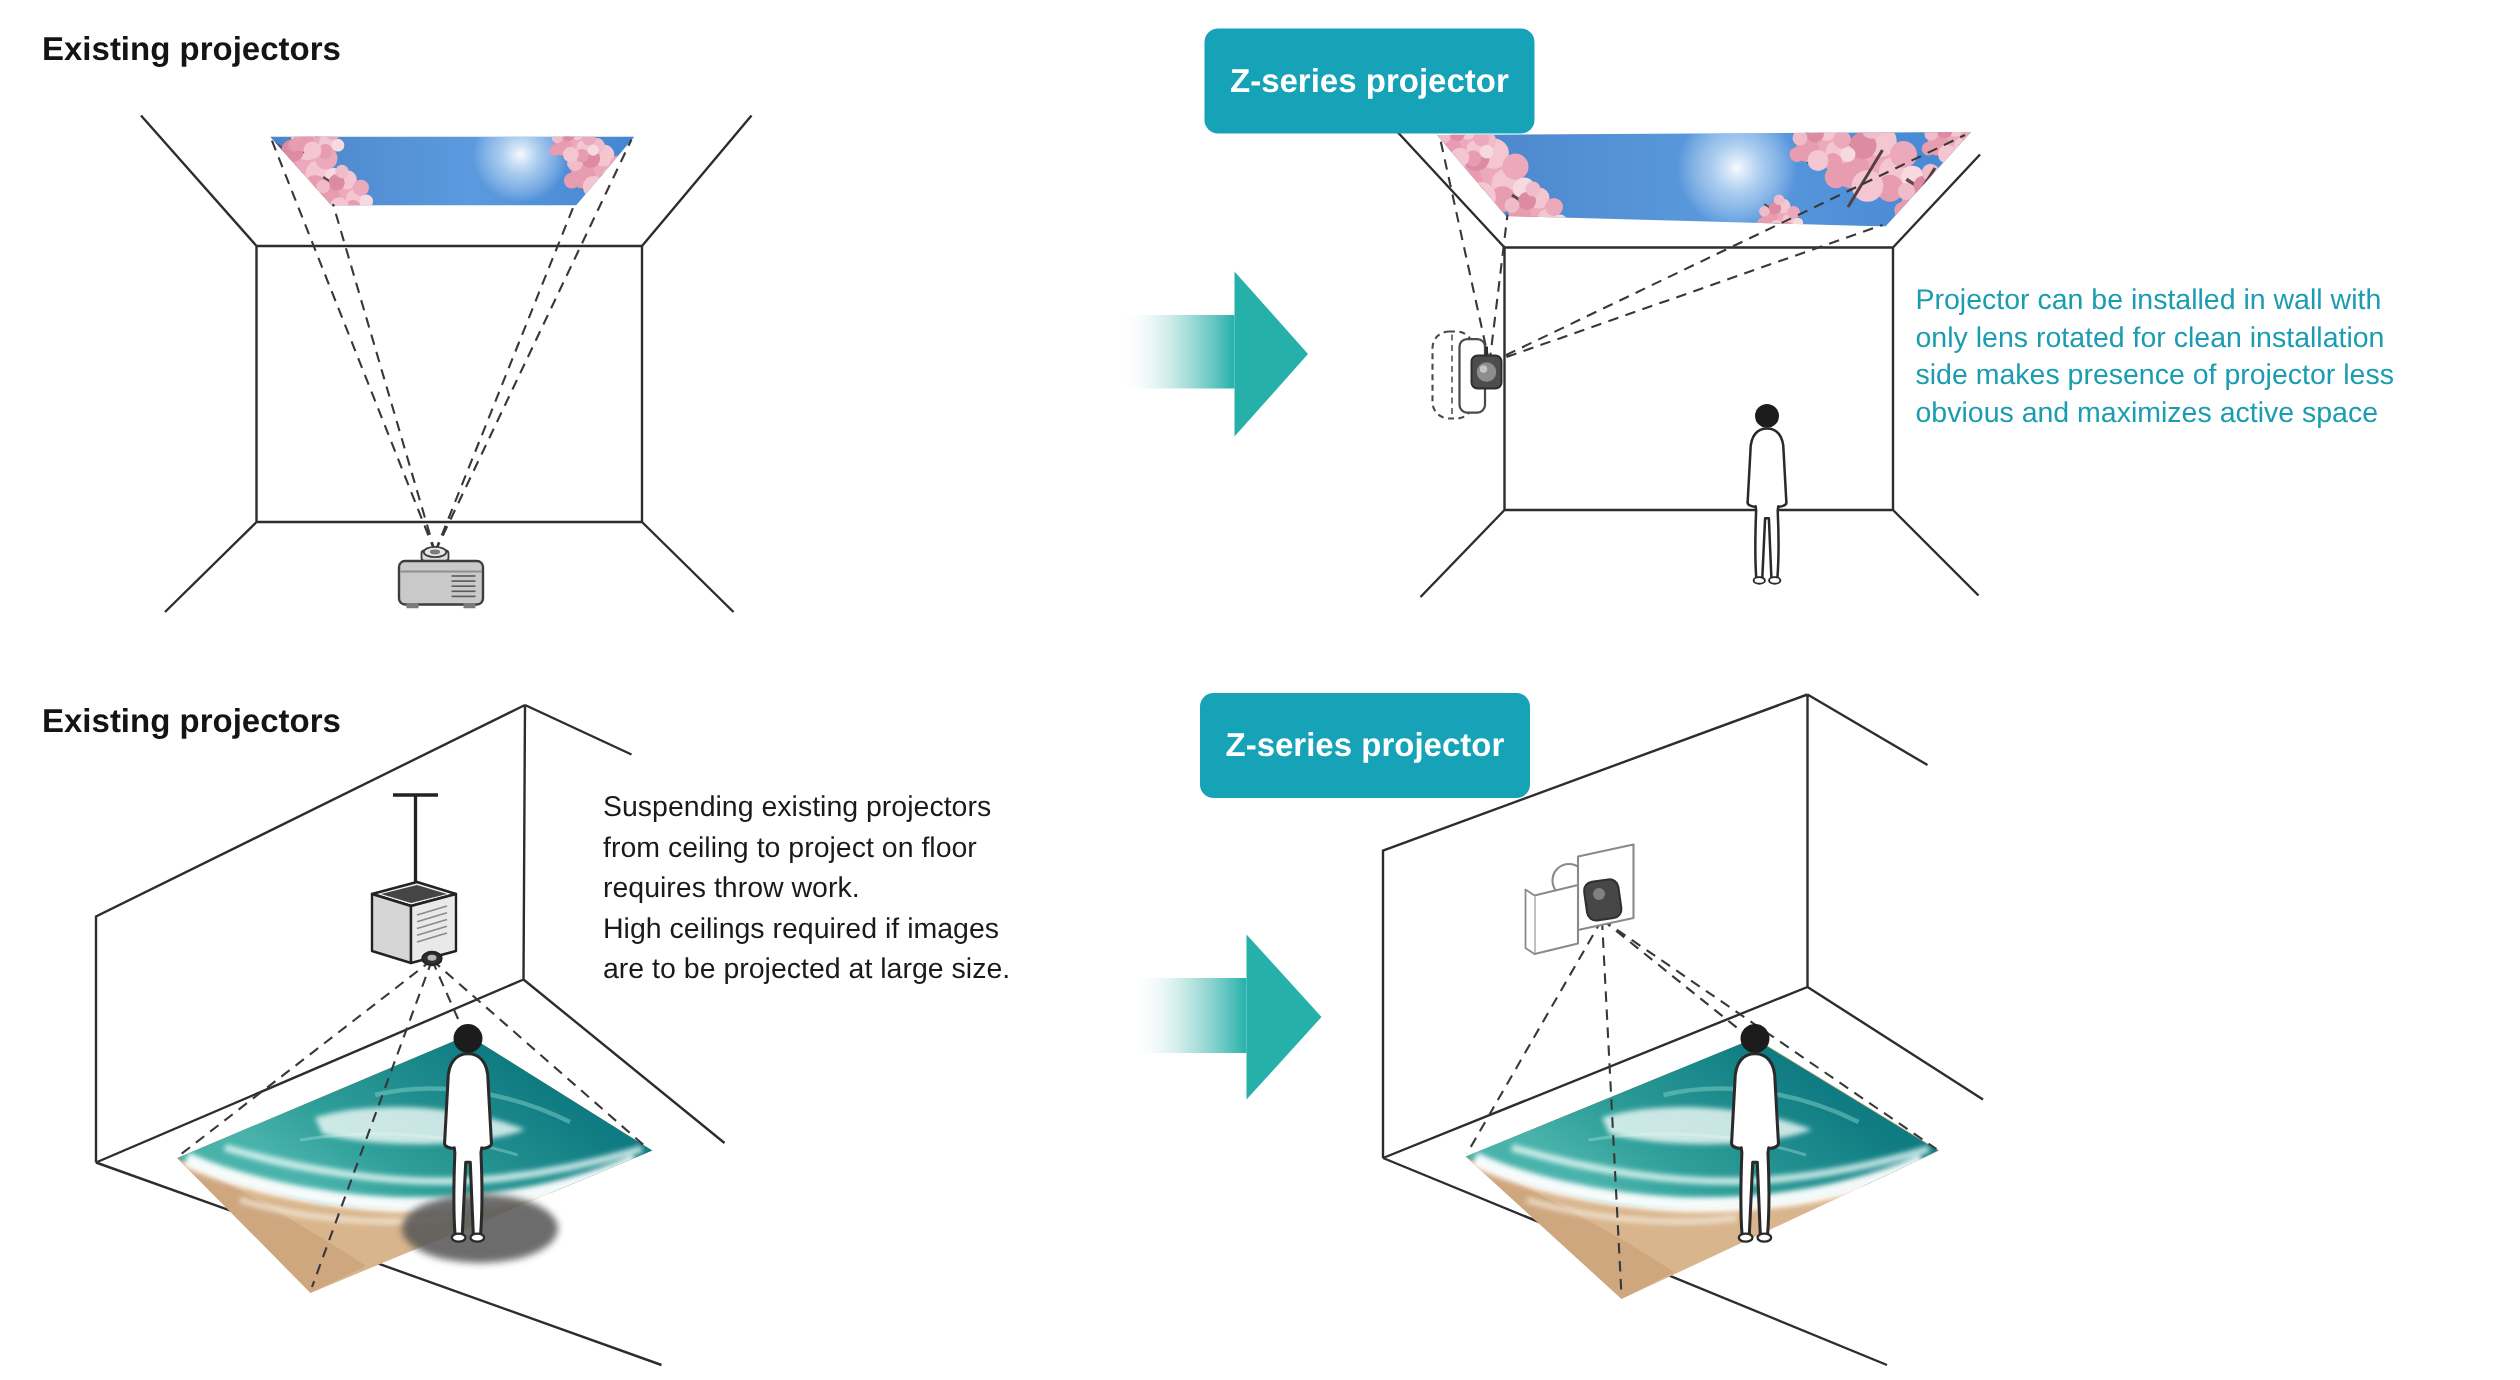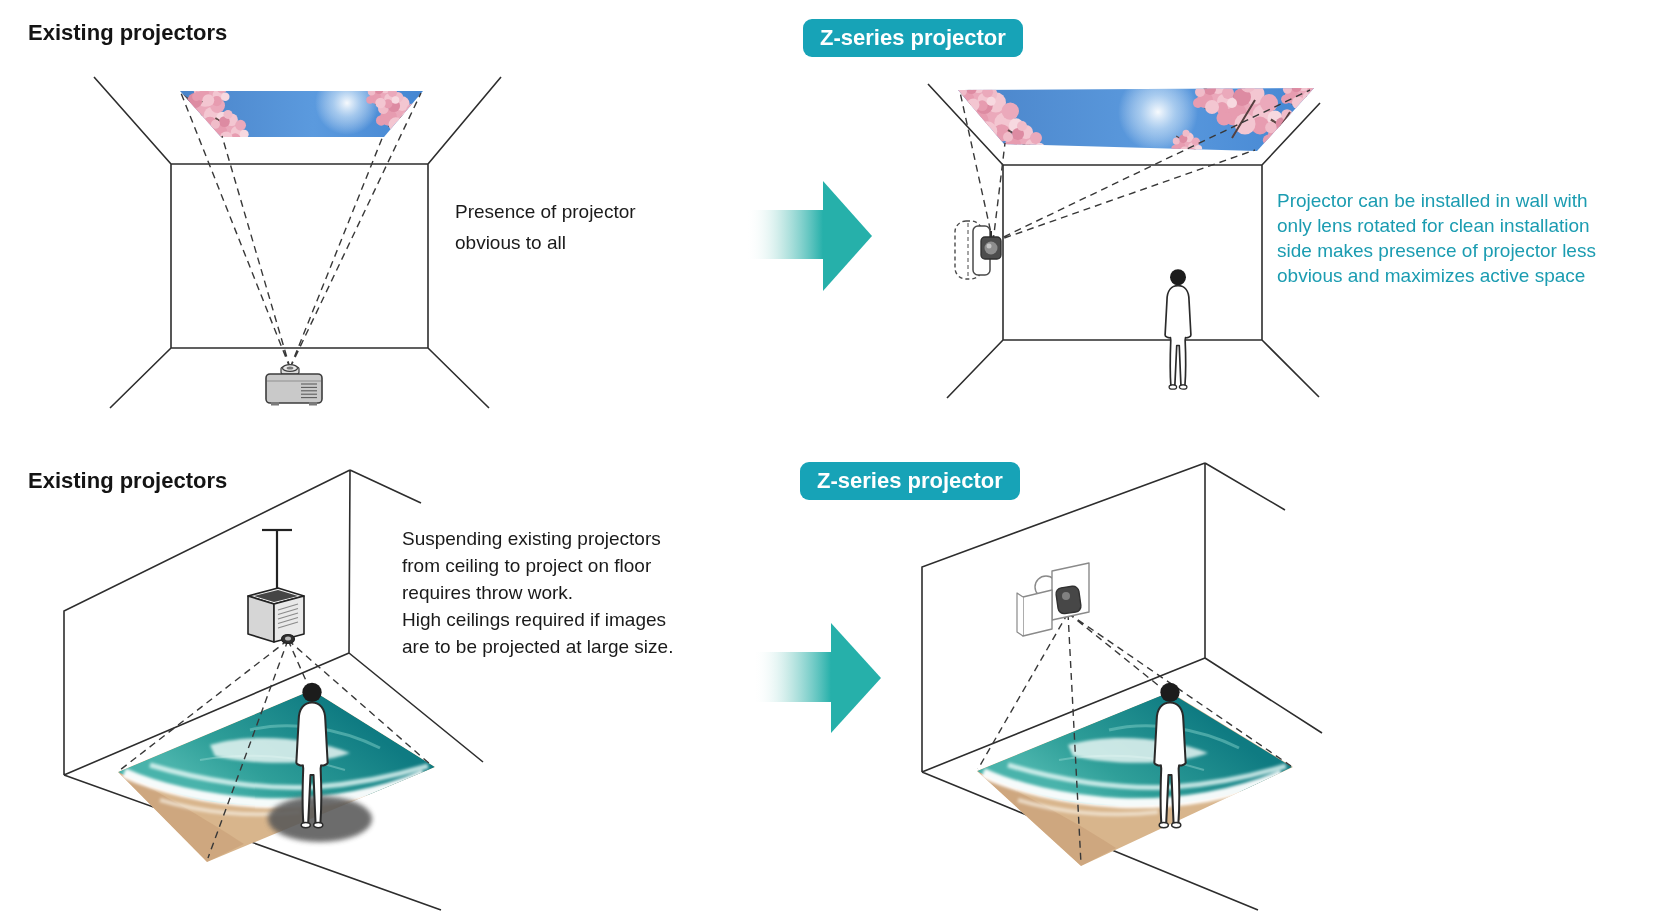--- a/index.html
+++ b/index.html
@@ -1,21 +1,21 @@
 <!DOCTYPE html>
 <html><head>
 <meta charset="utf-8">
 <style>
   html,body{margin:0;padding:0;background:#fff;}
   .stage{position:relative;width:1680px;height:920px;background:#fff;overflow:hidden;
          font-family:"Liberation Sans",sans-serif;}
   .stage svg{position:absolute;left:0;top:0;}
   .heading{position:absolute;font-size:22px;font-weight:700;color:#141414;white-space:pre;}
   .badge{position:absolute;background:#17a3b7;color:#ffffff;font-weight:700;font-size:22px;
-         height:38px;line-height:38px;padding:0 17px;border-radius:9px;white-space:pre;}
+         height:38px;line-height:38px;padding:16px 17px;border-radius:9px;white-space:pre;}
   .cap{position:absolute;font-size:19px;color:#1a1a1a;white-space:pre-line;}
   .cap.teal{color:#1b9cb1;}
 </style>
 </head>
 <body>
 
 <div class="stage">
 
 <svg width="1680" height="920" viewBox="0 0 1680 920">
   <defs>
@@ -243,22 +243,20 @@
       <circle cx="1066" cy="596" r="4" fill="#9a9a9a" stroke="none" opacity="0.7"></circle>
     </g>
     <use href="#person" transform="translate(1170,686) scale(1.27)"></use>
   </g>
 </svg>
 
   <div class="heading" style="left:28px;top:20px">Existing projectors</div>
 
   <div class="badge" style="left:803px;top:19px">Z-series projector</div>
 
-  <div class="cap" style="left:455px;top:196px;line-height:31px">Presence of projector
-obvious to all</div>
 
   <div class="cap teal" style="left:1277px;top:188px;line-height:25px">Projector can be installed in wall with
 only lens rotated for clean installation
 side makes presence of projector less
 obvious and maximizes active space</div>
 
   <div class="heading" style="left:28px;top:468px">Existing projectors</div>
 
   <div class="badge" style="left:800px;top:462px">Z-series projector</div>
 

